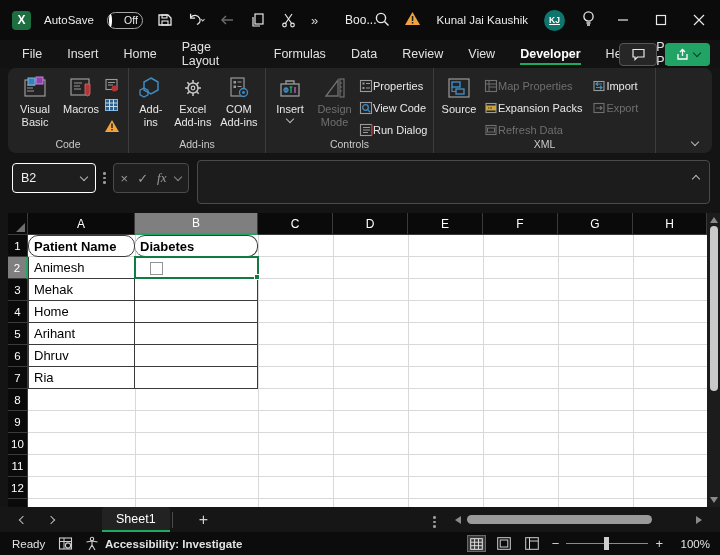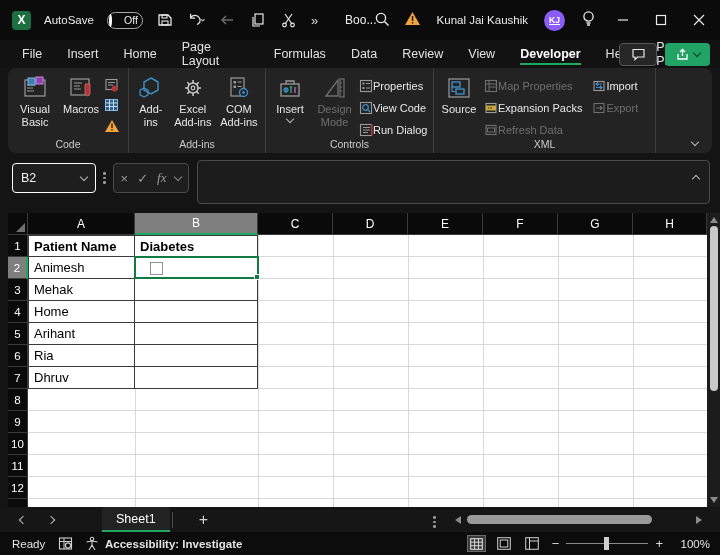--- a/index.html
+++ b/index.html
@@ -21,21 +21,21 @@
   .xl-logo { width:19px; height:19px; background:#1d6f42; border-radius:4px; color:#fff; font-size:12px; font-weight:bold; display:flex; align-items:center; justify-content:center; }
   .autosave { font-size:11.5px; color:#ececec; }
   .toggle { width:36px; height:17px; border:1px solid #a8a8a8; border-radius:9px; display:flex; align-items:center; padding:1px 4px 1px 1px; gap:12px; }
   .knob { width:13px; height:13px; background:#fff; border-radius:50%; }
   .toggle-state { font-size:10.5px; color:#ececec; }
   .qat-ic { width:18px; height:18px; display:flex; align-items:center; justify-content:center; }
   .doc-name { font-size:12px; color:#ececec; margin-left:14px; }
   .tb-search { position:absolute; left:374px; top:11px; }
   .tb-right { position:absolute; right:10px; top:0; height:40px; display:flex; align-items:center; gap:16px; }
   .user-name { font-size:11.5px; color:#ececec; }
-  .avatar { width:21px; height:21px; border-radius:50%; background:#8b5cf6; color:#fff; font-size:8.5px; font-weight:bold; display:flex; align-items:center; justify-content:center;text-decoration:underline; }
+  .avatar { width:21px; height:21px; border-radius:50%; background:#0f766e; color:#fff; font-size:8.5px; font-weight:bold; display:flex; align-items:center; justify-content:center;text-decoration:underline; }
   .win-btn { width:22px; height:22px; display:flex; align-items:center; justify-content:center; }
   .more-cmds { font-size:13px; color:#d8d8d8; }
 
   
   .menubar { position:absolute; top:40px; left:0; right:0; height:28px; background:#121212; display:flex; align-items:center; gap:25px; padding-left:22px; font-size:12.5px; }
   .menu-item { color:#e2e2e2; padding:4px 0; }
   .menu-item.active { color:#fff; font-weight:bold; border-bottom:2.5px solid #1ea860; padding-bottom:2px; }
   .mb-right { position:absolute; right:10px; top:3px; display:flex; gap:8px; align-items:center; }
   .comment-btn { width:38px; height:23px; background:#262626; border:1px solid #565656; border-radius:4px; display:flex; align-items:center; justify-content:center; }
   .share-btn { width:45px; height:23px; background:#21a366; border-radius:4px; display:flex; align-items:center; justify-content:center; gap:4px; }
@@ -74,21 +74,21 @@
   .rowhead.sel { background:#7f7f7f; border-right:2px solid #1ea860; }
   .rowhead.partial { flex:1; border-bottom:none; }
   .cells { position:absolute; left:28px; top:22px; width:679px; height:272px; background:#fff;
     background-image:repeating-linear-gradient(to bottom, transparent 0px, transparent 21px, #d9d9d9 21px, #d9d9d9 22px); }
   .vline { position:absolute; top:0; bottom:0; width:1px; background:#d9d9d9; }
   .table { position:absolute; left:0; top:0; width:230px; height:154px; }
   .trow { display:flex; height:22px; }
   .tcell { border-right:1px solid #3a3a3a; border-bottom:1px solid #3a3a3a; font-size:13px; color:#000; display:flex; align-items:center; padding-left:5px; background:#fff; }
   .tcell.c1 { width:107px; border-left:1px solid #3a3a3a; }
   .tcell.c2 { width:123px; }
-  .trow:first-child .tcell { border-top:1px solid #3a3a3a; font-weight:bold; }
+  .trow:first-child .tcell { border-top:1px solid #3a3a3a; font-weight:bold;border-radius:10px; }
   .selbox { position:absolute; left:106px; top:21px; width:125px; height:23px; border:2px solid #107c41; background:transparent; }
   .fillhandle { position:absolute; right:-3px; bottom:-3px; width:6px; height:6px; background:#107c41; border:1px solid #fff; }
   .checkbox { position:absolute; left:14px; top:4px; width:13px; height:13px; border:1.5px solid #949494; background:#fff; }
   .vscroll { position:absolute; right:0; top:0; width:13px; height:294px; background:#1c1c1c; }
   .vthumb { position:absolute; left:2.5px; top:13px; width:8px; height:165px; background:#c9c9c9; border-radius:5px; }
   .varrow { position:absolute; left:3px; width:0; height:0; border-left:4px solid transparent; border-right:4px solid transparent; }
   .varrow.up { top:4px; border-bottom:6px solid #8a8a8a; }
   .varrow.down { bottom:4px; border-top:6px solid #8a8a8a; }
 
   
@@ -501,25 +501,25 @@
         </div>
         <div class="trow">
           <div class="tcell c1">Home</div>
           <div class="tcell c2"></div>
         </div>
         <div class="trow">
           <div class="tcell c1">Arihant</div>
           <div class="tcell c2"></div>
         </div>
         <div class="trow">
-          <div class="tcell c1">Ria</div>
+          <div class="tcell c1">Dhruv</div>
           <div class="tcell c2"></div>
         </div>
         <div class="trow">
-          <div class="tcell c1">Dhruv</div>
+          <div class="tcell c1">Ria</div>
           <div class="tcell c2"></div>
         </div>
       </div>
 
       <div class="selbox">
         <span class="checkbox"></span>
         <span class="fillhandle"></span>
       </div>
     </div>
 

